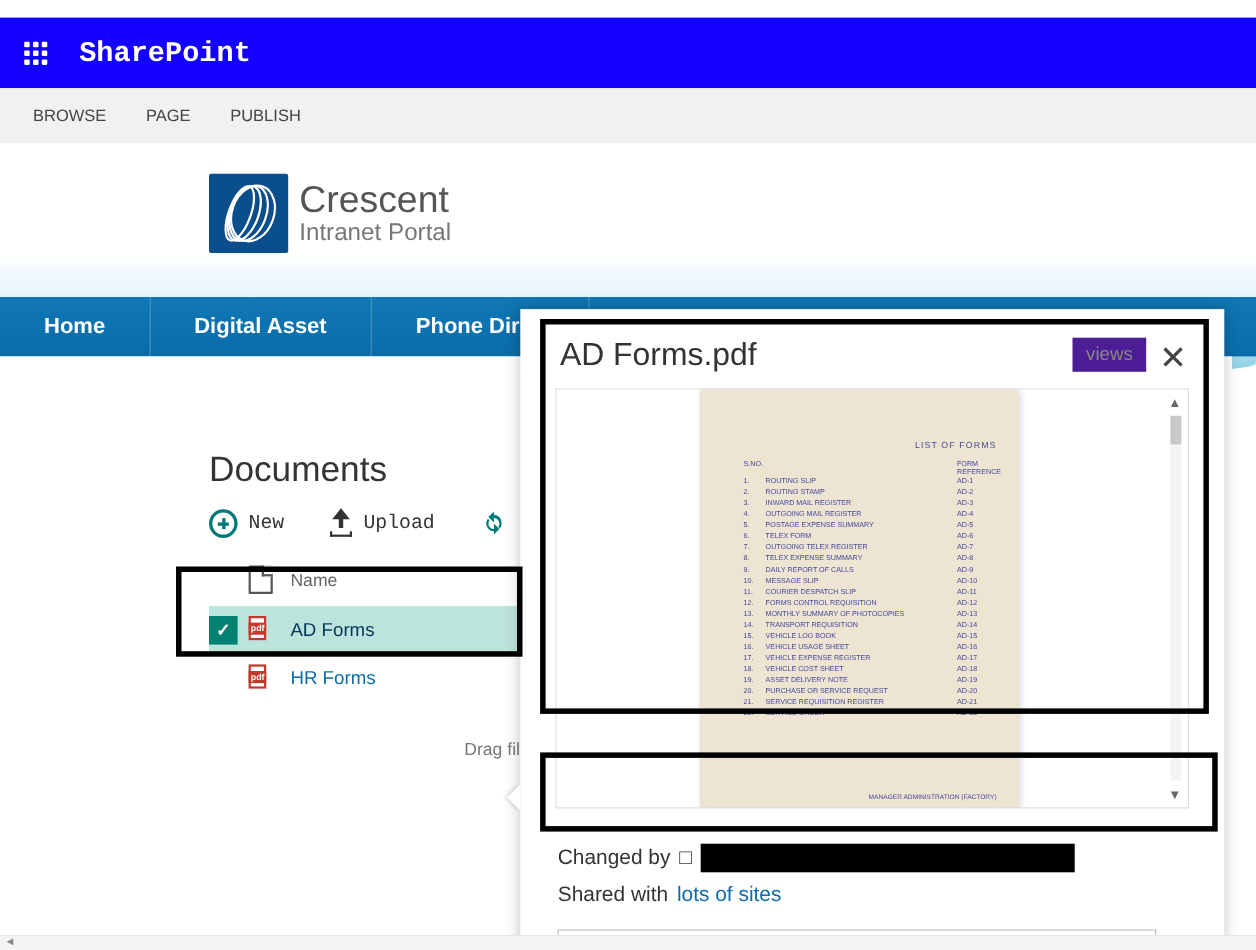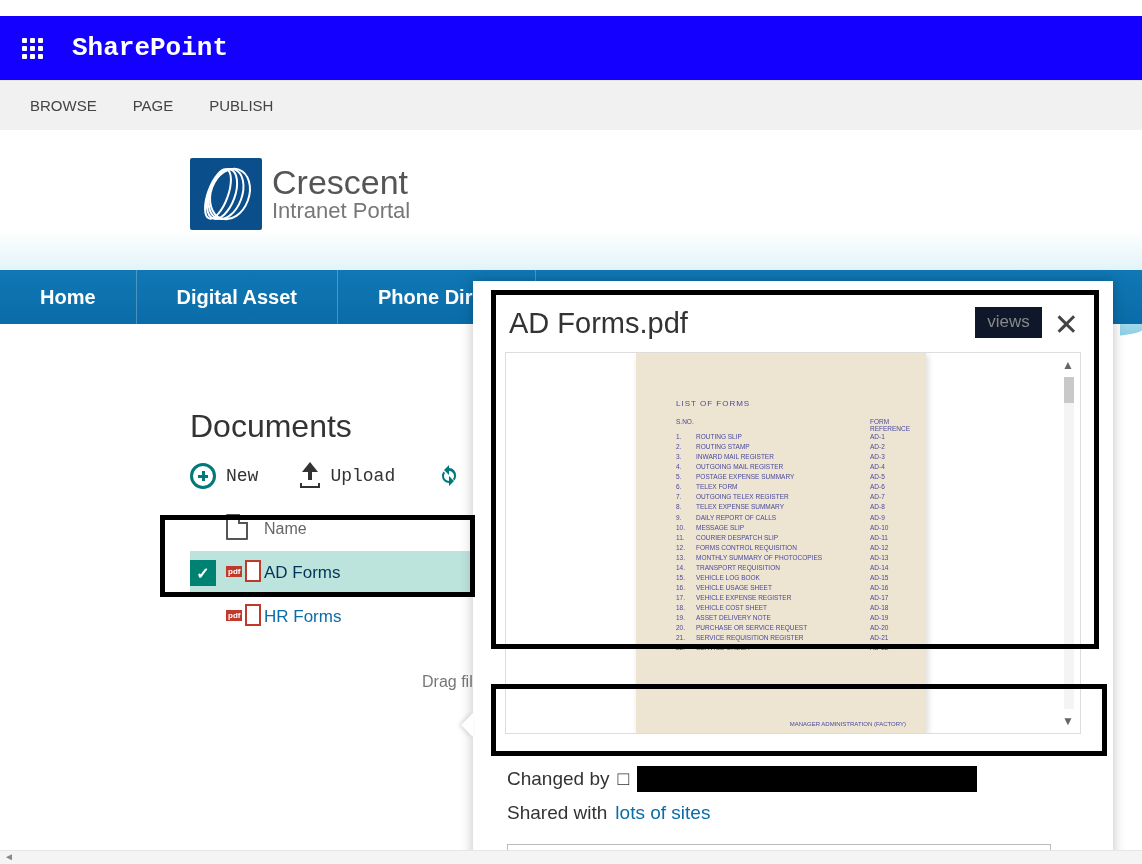--- a/index.html
+++ b/index.html
@@ -52,52 +52,52 @@
 
   
   .tbl { width:100%; }
   .tbl-head, .tbl-row { display:grid; grid-template-columns:36px 38px 1fr 46px 60px; align-items:center; height:44px; }
   .tbl-head { color:#666; font-size:16px; }
   .tbl-row { font-size:17px; color:#0a6ca8; }
   .tbl-row.selected { background:#bde3dd; }
   .chk { width:26px; height:26px; background:#008272; display:inline-flex; align-items:center; justify-content:center; color:#fff; font-weight:700; font-size:16px; }
   .file-icon { width:22px; height:26px; border:2px solid #555; border-radius:1px; position:relative; display:inline-block; }
   .file-icon::after { content:""; position:absolute; right:-2px; top:-2px; width:8px; height:8px; background:#fff; border-left:2px solid #555; border-bottom:2px solid #555; }
-  .pdf-icon { width:35px; height:22px; position:relative; display:inline-block; }
+  .pdf-icon { width:16px; height:22px; position:relative; display:inline-block; }
   .pdf-icon .pg { position:absolute; right:0; top:0; width:16px; height:22px; border:2px solid #c0392b; background:#fff; }
   .pdf-icon .tag { position:absolute; left:0; top:6px; font-size:8px; font-weight:700; color:#fff; background:#c0392b; padding:1px 2px; }
   .menu-dots { color:#666; font-size:22px; letter-spacing:2px; cursor:pointer; }
   .hdr-extra { color:#666; }
 
   .drag-hint { margin-top:34px; color:#777; font-size:16px; padding-left:232px; }
 
   
   .left-col { position:absolute; left:0; top:194px; width:190px; height:600px; background:#fff; }
 
   
   .main-panel-bg { position:absolute; left:190px; top:194px; width:930px; height:560px; background:#fff; }
 
   
   .anno { position:absolute; border:5px solid #000; background:transparent; pointer-events:none; }
 
   
   .callout { position:absolute; left:473px; top:151px; width:640px; height:700px; background:#fff; box-shadow:0 0 12px rgba(0,0,0,0.25); }
   .callout-head { display:flex; align-items:flex-start; padding:26px 28px 10px 36px; }
   .callout-title { font-size:29px; color:#333; flex:1; }
-  .views-box { background:#0f172a; padding:6px 12px; color:#888; font-size:17px; text-align:center; line-height:1.1; }
+  .views-box { background:#4c1d95; padding:6px 12px; color:#888; font-size:17px; text-align:center; line-height:1.1; }
   .close-x { font-size:30px; color:#444; margin-left:6px; cursor:pointer; padding:0 6px; }
   .preview-frame { position:relative; margin:0 32px; height:382px; border:1px solid #ddd; overflow:hidden; }
   .scroll-btn { position:absolute; right:4px; width:16px; height:16px; color:#666; cursor:pointer; display:flex; align-items:center; justify-content:center; font-size:12px; }
   .scroll-btn.up { top:4px; }
   .scroll-btn.dn { bottom:4px; }
   .scroll-track { position:absolute; right:6px; top:24px; bottom:24px; width:10px; background:#f4f4f4; }
   .scroll-thumb { position:absolute; right:6px; top:24px; width:10px; height:26px; background:#c9c9c9; }
   .doc-page { position:absolute; left:130px; top:0; width:290px; height:380px; background:#ede4d1; box-shadow:2px 2px 6px rgba(0,0,0,0.15); }
   .doc-inner { position:absolute; left:40px; top:46px; right:20px; }
-  .doc-caption { font-size:8px; color:#49499f; text-align:left; letter-spacing:1px; }
+  .doc-caption { font-size:8px; color:#49499f; text-align:right; letter-spacing:1px; }
   .doc-hdr { display:flex; font-size:6.5px; color:#49499f; margin-top:10px; }
   .doc-hdr .c1 { width:20px; } .doc-hdr .c2 { flex:1; } .doc-hdr .c3 { width:36px; }
   .doc-rows { font-size:6.5px; color:#49499f; }
   .doc-rows .r { display:flex; line-height:1.55; }
   .doc-rows .r .c1 { width:20px; } .doc-rows .r .c2 { flex:1; } .doc-rows .r .c3 { width:36px; }
   .doc-footer { position:absolute; bottom:6px; right:20px; font-size:6px; color:#49499f; }
 
   .meta-line { padding:10px 32px 0 34px; font-size:19px; color:#333; display:flex; align-items:center; gap:8px; }
   .meta-line a { color:#0a6ca8; text-decoration:none; }
   .redact { display:inline-block; background:#000; color:#000; width:340px; height:26px; }

